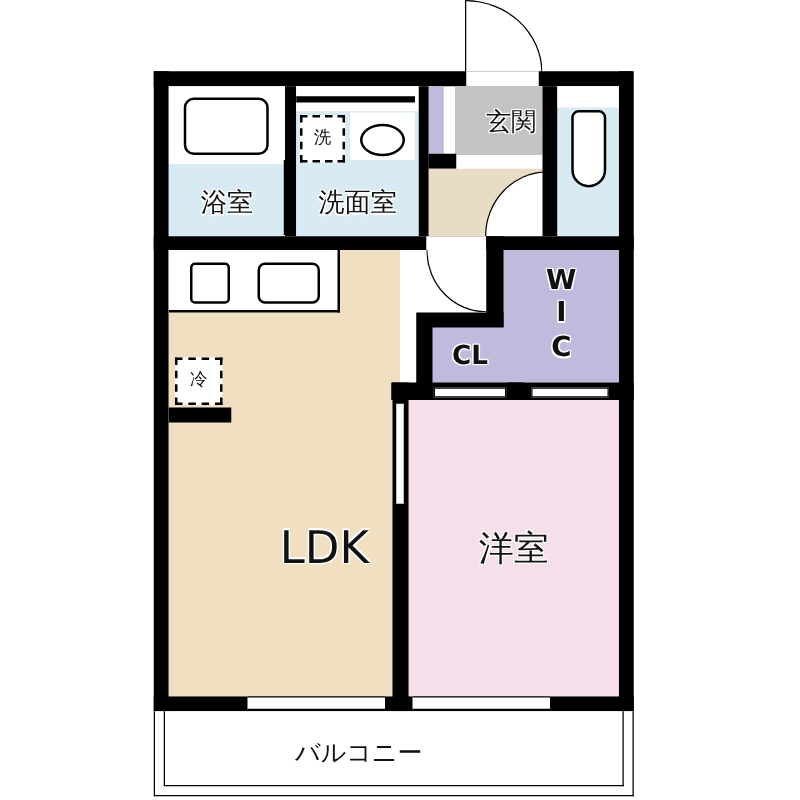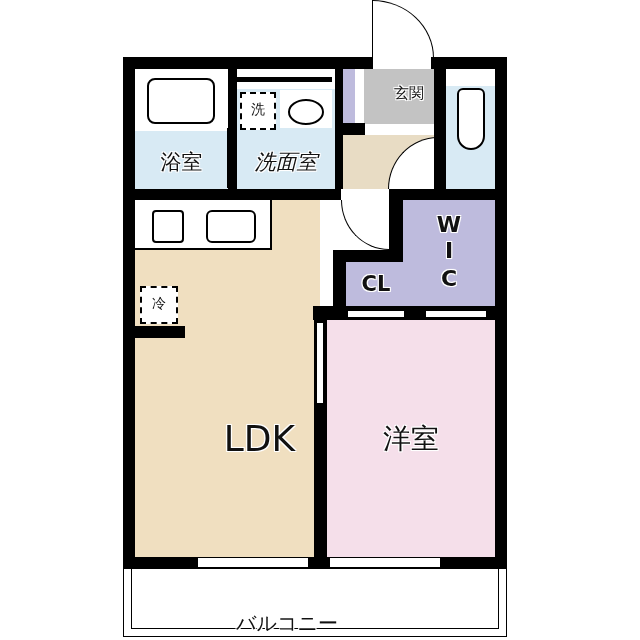--- a/index.html
+++ b/index.html
@@ -30,27 +30,27 @@
 
 <div class="wall" style="left:228px;top:69px;width:9px;height:120px;"></div>
 
 <div class="abs" style="left:237px;top:69px;width:98px;height:120px;background:#d8eaf4;"></div>
 <div class="abs" style="left:237px;top:69px;width:98px;height:20px;background:#fff;"></div>
 <div class="wall" style="left:237px;top:77px;width:95px;height:5px;"></div>
 <div class="abs" style="left:240px;top:92px;width:36px;height:38px;border:2px dashed #000;background:#fff;"></div>
 <div class="lbl" style="left:240px;top:101px;width:36px;font-size:14px;">洗</div>
 <div class="abs" style="left:280px;top:90px;width:52px;height:38px;background:#fff;"></div>
 <div class="abs" style="left:288px;top:99px;width:36px;height:26px;border:2px solid #000;border-radius:50%;"></div>
-<div class="lbl" style="left:237px;top:148px;width:98px;font-size:21px;font-style:italic;">洗面室</div>
+<div class="lbl" style="left:237px;top:148px;width:98px;font-size:21px;">洗面室</div>
 
 <div class="wall" style="left:335px;top:69px;width:8px;height:120px;"></div>
 
 <div class="abs" style="left:343px;top:69px;width:12px;height:54px;background:#bebbdd;"></div>
 <div class="abs" style="left:364px;top:69px;width:70px;height:55px;background:#c3c3c3;"></div>
-<div class="lbl" style="left:364px;top:84px;width:90px;font-size:15px;">玄関</div>
+<div class="lbl" style="left:364px;top:84px;width:90px;font-size:20px;">玄関</div>
 <div class="wall" style="left:343px;top:123px;width:22px;height:12px;"></div>
 
 <div class="abs" style="left:343px;top:135px;width:95px;height:54px;background:#e8dcc4;"></div>
 <div class="abs" style="left:388px;top:137px;width:50px;height:52px;background:#fff;border-top:1.5px solid #000;border-left:1.5px solid #000;border-top-left-radius:50px 52px;"></div>
 
 <div class="wall" style="left:434px;top:69px;width:12px;height:120px;"></div>
 <div class="abs" style="left:446px;top:69px;width:49px;height:120px;background:#d8eaf4;"></div>
 <div class="abs" style="left:446px;top:69px;width:49px;height:17px;background:#fff;"></div>
 <div class="abs" style="left:457px;top:88px;width:28px;height:62px;border:2px solid #000;border-radius:6px 6px 14px 14px;background:#fff;"></div>
 
@@ -83,13 +83,13 @@
 <div class="wall" style="left:314px;top:306px;width:13px;height:263px;"></div>
 <div class="abs" style="left:316px;top:323px;width:8px;height:80px;background:#fff;border-left:1px solid #000;border-right:1px solid #000;"></div>
 <div class="abs" style="left:327px;top:320px;width:168px;height:237px;background:#f5dfea;"></div>
 <div class="lbl" style="left:327px;top:420px;width:168px;font-size:28px;">洋室</div>
 
 <div class="win" style="left:198px;top:557px;width:110px;height:9px;"></div>
 <div class="win" style="left:330px;top:557px;width:110px;height:9px;"></div>
 
 <div class="abs" style="left:123px;top:569px;width:384px;height:68px;border:1.5px solid #000;border-top:none;background:#fff;"></div>
 <div class="abs" style="left:131px;top:569px;width:368px;height:60px;border:1.5px solid #000;border-top:none;"></div>
-<div class="lbl" style="left:131px;top:589px;width:312px;font-size:20px;margin-top:21px;">バルコニー</div>
+<div class="lbl" style="left:131px;top:589px;width:312px;font-size:20px;">バルコニー</div>
 
 </body></html>

